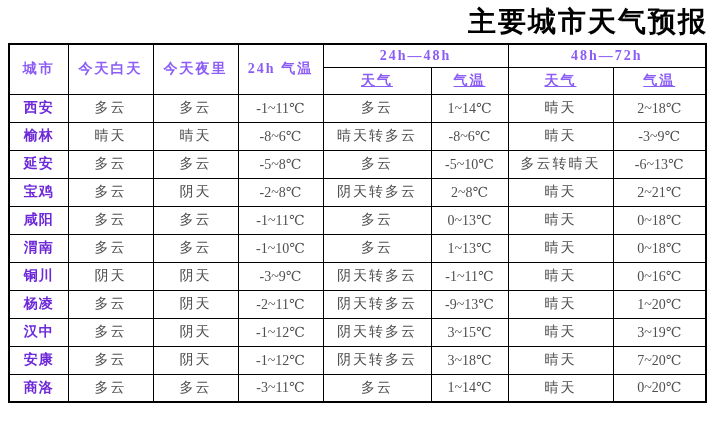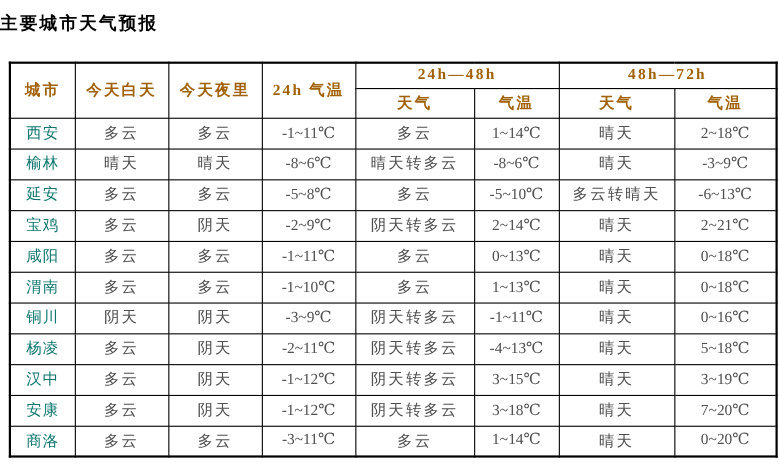--- a/index.html
+++ b/index.html
@@ -10,23 +10,23 @@
   }
   body {
     width: 708px;
     height: 428px;
     font-family: "Liberation Serif", "DejaVu Serif", serif;
     overflow: hidden;
   }
   .page-title {
     margin: 0;
     padding-top: 5px;
-    height: 56px;
-    text-align: left;
-    font-size: 16px;
+    height: 43px;
+    text-align: right;
+    font-size: 28px;
     font-weight: bold;
     color: #000000;
     letter-spacing: 2px;
     line-height: 34px;
   }
   table.weather-table {
     border-collapse: collapse;
     table-layout: fixed;
     width: 697px;
     margin-left: 8px;
@@ -36,34 +36,34 @@
     border: 1px solid #000000;
     text-align: center;
     vertical-align: middle;
     padding: 0;
     white-space: nowrap;
     overflow: hidden;
   }
   thead th {
     font-size: 14px;
     font-weight: bold;
-    color: #a16207;
+    color: #8b5cf6;
     letter-spacing: 2px;
   }
   thead tr.group-row th { height: 23px; }
-  thead tr.sub-row th { height: 27px; }
+  thead tr.sub-row th { height: 27px; text-decoration: underline; }
   tbody td {
     height: 28px;
     font-size: 14px;
     color: #4f4f4f;
     letter-spacing: 2px;
   }
   tbody td.city {
-    font-weight: normal;
-    color: #0f766e;
+    font-weight: bold;
+    color: #6d28d9;
     letter-spacing: 1px;
   }
   tbody td.temp {
     letter-spacing: 0;
   }
 </style>
 </head>
 <body>
 
 <div>
@@ -124,23 +124,23 @@
           <td class="temp">-5~8℃</td>
           <td>多云</td>
           <td class="temp">-5~10℃</td>
           <td>多云转晴天</td>
           <td class="temp">-6~13℃</td>
         </tr>
         <tr>
           <td class="city">宝鸡</td>
           <td>多云</td>
           <td>阴天</td>
-          <td class="temp">-2~9℃</td>
-          <td>阴天转多云</td>
-          <td class="temp">2~14℃</td>
+          <td class="temp">-2~8℃</td>
+          <td>阴天转多云</td>
+          <td class="temp">2~8℃</td>
           <td>晴天</td>
           <td class="temp">2~21℃</td>
         </tr>
         <tr>
           <td class="city">咸阳</td>
           <td>多云</td>
           <td>多云</td>
           <td class="temp">-1~11℃</td>
           <td>多云</td>
           <td class="temp">0~13℃</td>
@@ -166,23 +166,23 @@
           <td class="temp">-1~11℃</td>
           <td>晴天</td>
           <td class="temp">0~16℃</td>
         </tr>
         <tr>
           <td class="city">杨凌</td>
           <td>多云</td>
           <td>阴天</td>
           <td class="temp">-2~11℃</td>
           <td>阴天转多云</td>
-          <td class="temp">-4~13℃</td>
-          <td>晴天</td>
-          <td class="temp">5~18℃</td>
+          <td class="temp">-9~13℃</td>
+          <td>晴天</td>
+          <td class="temp">1~20℃</td>
         </tr>
         <tr>
           <td class="city">汉中</td>
           <td>多云</td>
           <td>阴天</td>
           <td class="temp">-1~12℃</td>
           <td>阴天转多云</td>
           <td class="temp">3~15℃</td>
           <td>晴天</td>
           <td class="temp">3~19℃</td>

